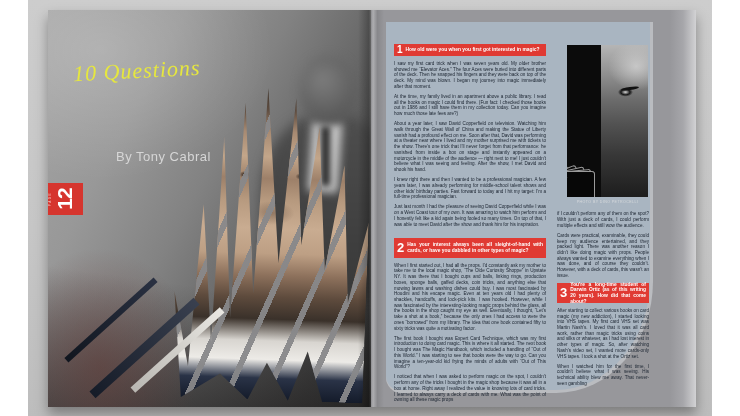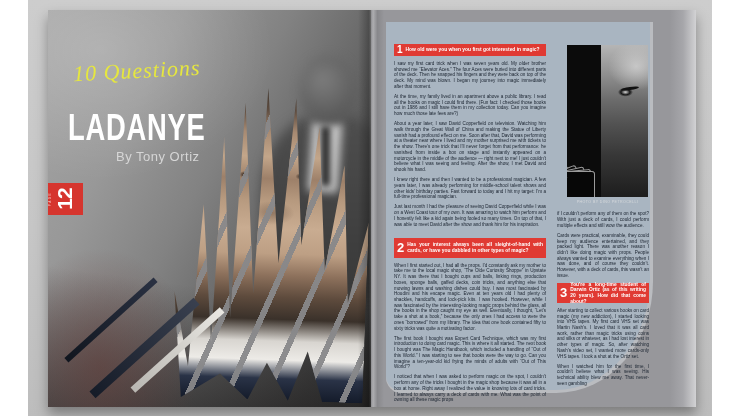--- a/index.html
+++ b/index.html
@@ -120,24 +120,21 @@
 
       <div class="shards">
         <div class="face"></div>
         <div class="gaps"></div>
       </div>
       <div class="splinter sp1"></div>
       <div class="splinter sp2"></div>
       <div class="splinter sp3"></div>
 
       <div class="kicker" style="color:#e6e73e">10 Questions</div>
-      <div class="title t2">
-        <span class="squeeze">LADANYE</span>
-      </div>
-      <div class="byline">By Tony Ortiz</div>
+      <div class="byline">By Tony Cabral</div>
 
       <div class="tab tab12" style="background:#d6352e">
         <span class="pg">PAGE</span>
         <span class="num">12</span>
       </div>
     </div>
 
     <div class="right-page">
       <div class="panel" style="background:#a9b5c1">
 

